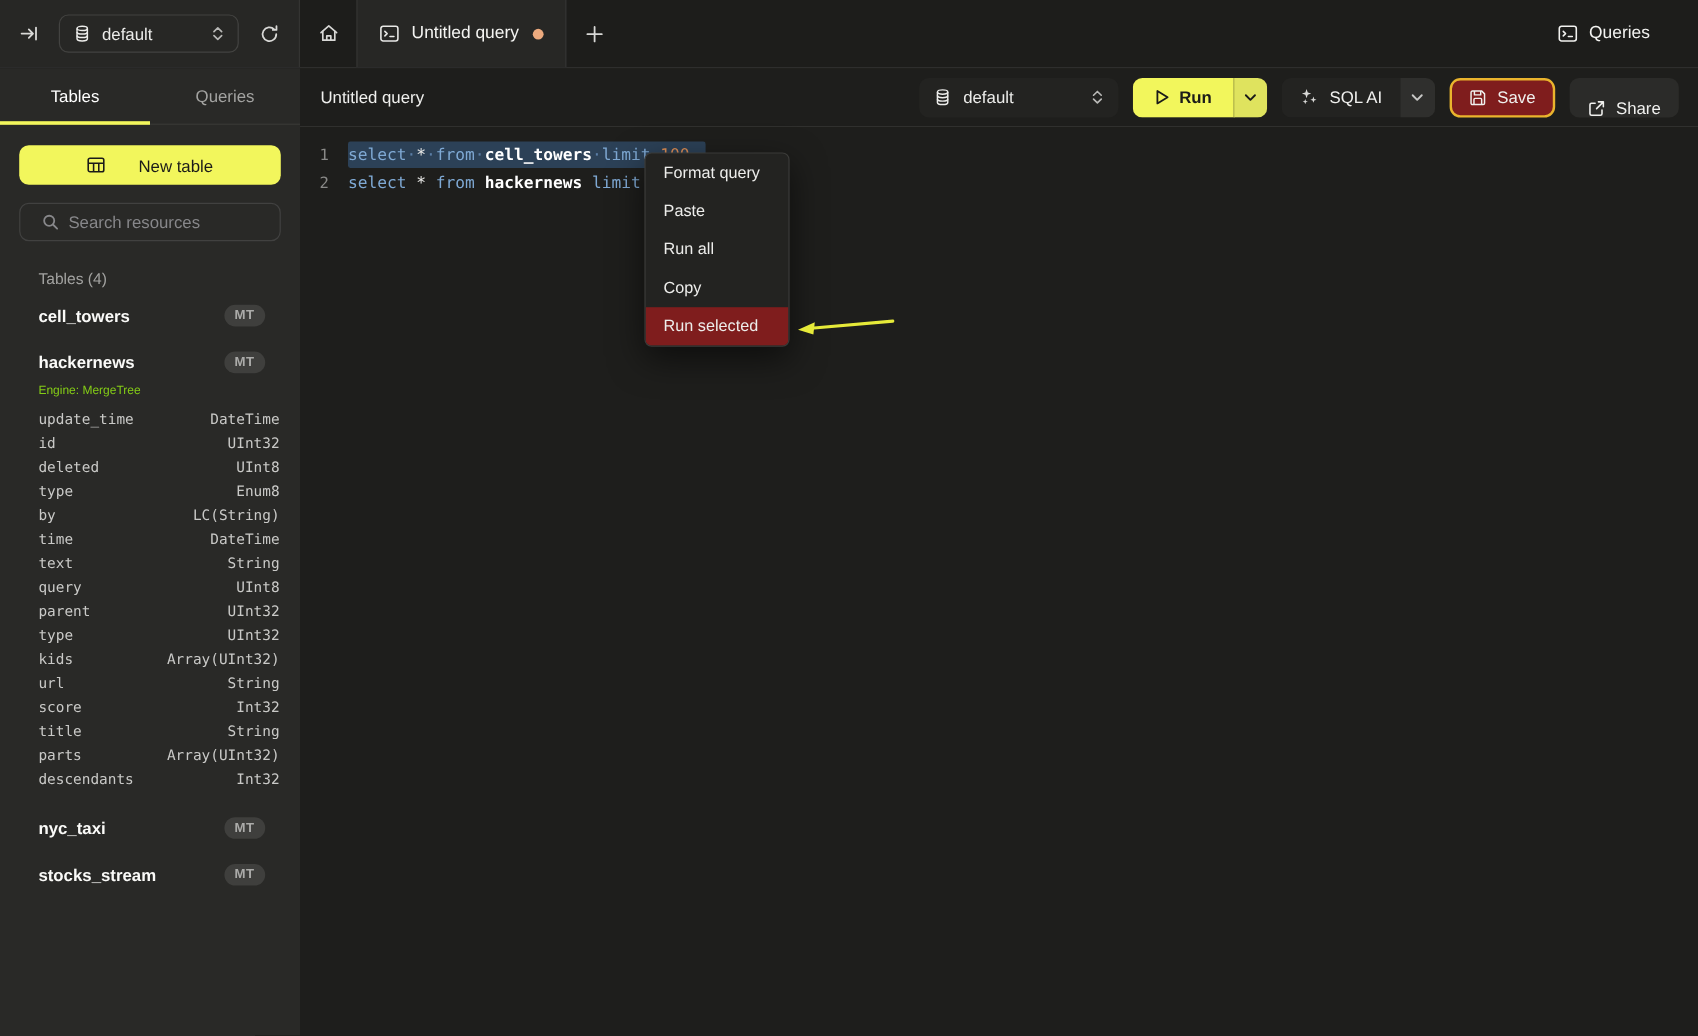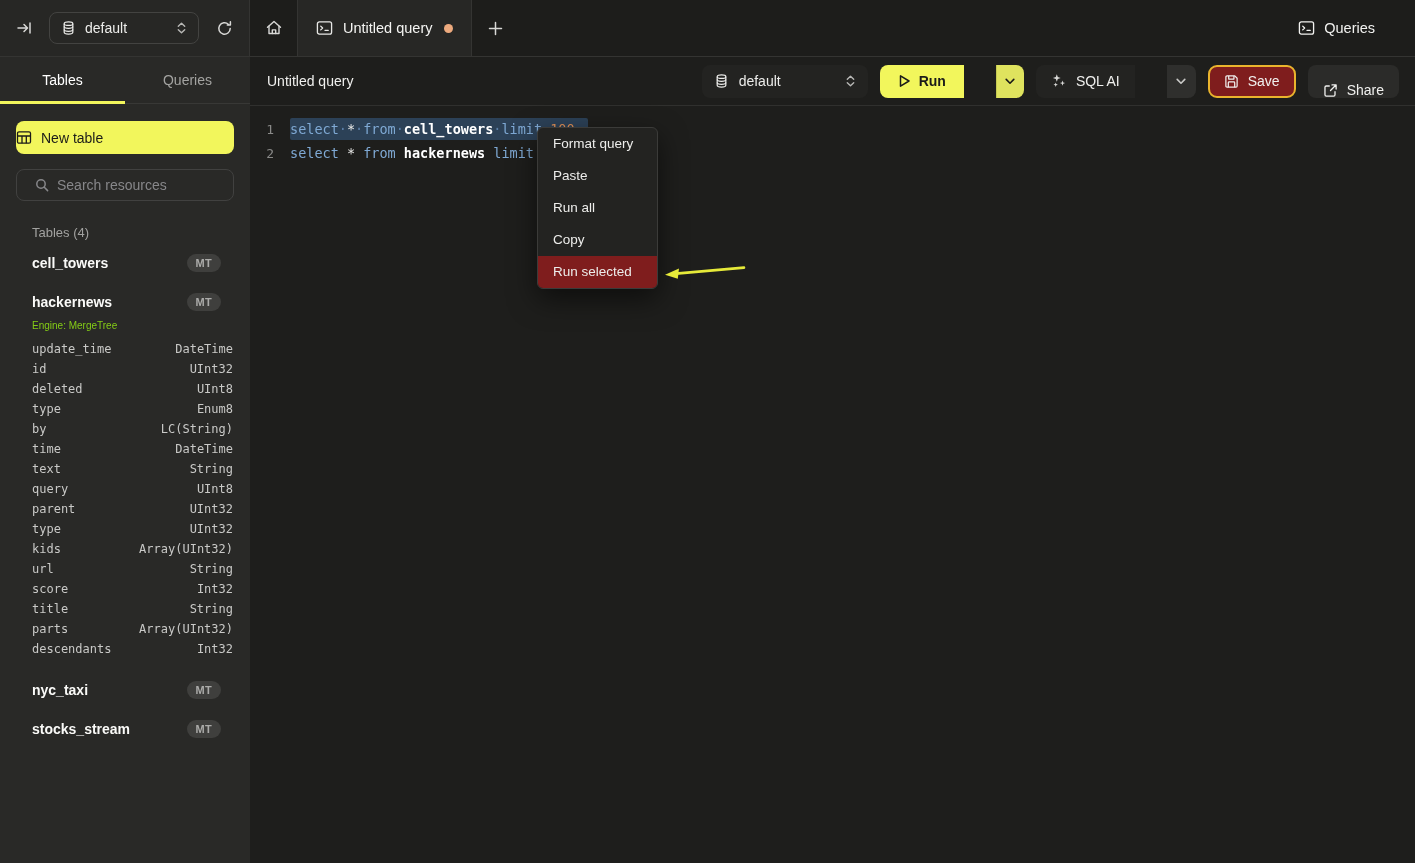--- a/index.html
+++ b/index.html
@@ -36,21 +36,21 @@
   .sidebar { position:absolute; top:57px; left:0; width:250px; bottom:0;
     background:#292927; overflow:hidden; }
   .side-tabs { height:47px; display:flex; border-bottom:1px solid #383836; position:relative; }
   .side-tab { flex:1; display:flex; align-items:center; justify-content:center;
     font-size:14px; font-weight:500; color:#a3a3a1; cursor:pointer; position:relative; }
   .side-tab.active { color:#ffffff; }
   .side-tab.active::after { content:""; position:absolute; left:0; right:0; bottom:-1px; height:3px; background:var(--accent); }
 
   .new-table-btn { margin:17px 16px 0; height:33px; width:218px; border:none; border-radius:8px;
     background:var(--accent); color:#1b1b19; font-size:14px; font-weight:500;
-    display:flex; align-items:center; justify-content:flex-start; gap:9px; cursor:pointer;
+    display:flex; align-items:center; justify-content:center; gap:27px; cursor:pointer;
     font-family:"Liberation Sans", sans-serif; }
   .search-box { margin:15px 16px 0; height:32px; border:1px solid #414140; border-radius:8px;
     display:flex; align-items:center; gap:8px; padding:0 18px; color:#87878a; }
   .search-box input { background:transparent; border:none; outline:none; color:#e0e0de;
     font-size:14px; width:100%; font-family:"Liberation Sans", sans-serif; }
   .search-box input::placeholder { color:#87878a; }
 
   .section-label { margin:24px 0 0 32px; font-size:13px; color:#a2a2a0; }
   .table-item { height:33px; margin-top:6px; display:flex; align-items:center;
     padding:0 29px 0 32px; justify-content:space-between; cursor:pointer; }
@@ -65,21 +65,21 @@
 
   
   .toolbar { position:absolute; top:57px; left:250px; right:0; height:49px;
     background:#1e1e1c; border-bottom:1px solid #30302e;
     display:flex; align-items:center; padding:0 16px; gap:12px; }
   .toolbar-title { font-size:14px; color:#f0f0ee; margin-left:1px; }
   .toolbar-spacer { flex:1; }
   .tb-db-select { width:166px; height:33px; background:#232321; border:none; border-radius:8px;
     display:flex; align-items:center; gap:10px; padding:0 12px; color:#ececea; font-size:14px; cursor:pointer; }
   .tb-db-select .grow { flex:1; }
-  .split-btn { display:flex; height:33px; border-radius:8px; overflow:hidden; cursor:pointer;gap:32px; }
+  .split-btn { display:flex; height:33px; border-radius:8px; overflow:hidden; cursor:pointer; }
   .run-main { display:flex; align-items:center; gap:8px; padding:0 18px;
     background:var(--accent); color:#1b1b19; font-size:14px; font-weight:600; border:none; cursor:pointer;
     font-family:"Liberation Sans", sans-serif; }
   .run-caret { width:28px; display:flex; align-items:center; justify-content:center;
     background:#dfe35e; border:none; border-left:1px solid #c6ca52; color:#1b1b19; cursor:pointer; }
   .ai-main { display:flex; align-items:center; gap:9px; padding:0 15px;
     background:#232321; color:#f0f0ee; font-size:14px; font-weight:500; border:none; cursor:pointer;
     font-family:"Liberation Sans", sans-serif; }
   .ai-caret { width:29px; display:flex; align-items:center; justify-content:center;
     background:#2f2f2d; border:none; color:#c8c8c6; cursor:pointer; }

